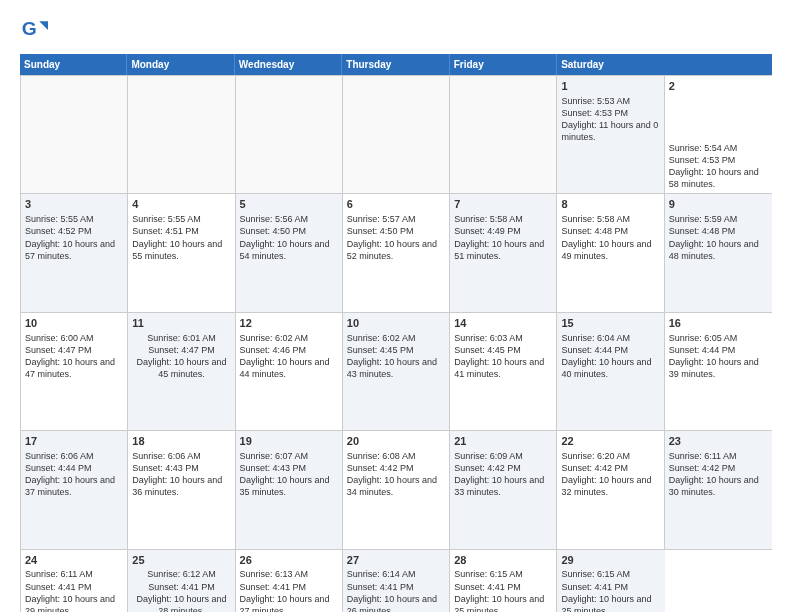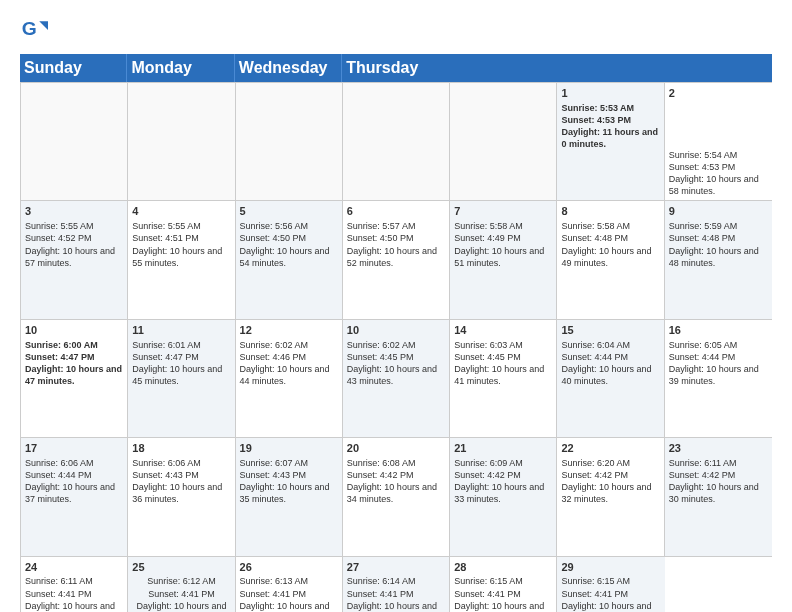--- a/index.html
+++ b/index.html
@@ -56,21 +56,21 @@
       display: flex;
       flex-direction: column;
     }
     .cal-header {
       display: grid;
       grid-template-columns: repeat(7, 1fr);
       background: #2a6ebb;
     }
     .cal-header-cell {
       color: #fff;
-      font-size: 16px;
+      font-size: 10px;
       font-weight: bold;
       padding: 5px 4px;
       text-align: left;
       border-right: 1px solid #4a8ad4;
     }
     .cal-header-cell:last-child { border-right: none; }
     .cal-body {
       display: grid;
       grid-template-rows: repeat(5, 1fr);
       flex: 1;
@@ -125,31 +125,33 @@
       <div class="month-title"></div>
       <div class="location"></div>
     </div>
   </div>
   <div class="calendar">
     <div class="cal-header" id="cal-header">
         <div class="cal-header-cell">Sunday</div>
         <div class="cal-header-cell">Monday</div>
         <div class="cal-header-cell">Wednesday</div>
         <div class="cal-header-cell">Thursday</div>
+        <div class="cal-header-cell">Friday</div>
+        <div class="cal-header-cell">Saturday</div>
       </div>
     <div class="cal-body" id="cal-body">
         <div class="cal-row">
           <div class="cal-cell empty"></div>
           <div class="cal-cell empty"></div>
           <div class="cal-cell empty"></div>
           <div class="cal-cell empty"></div>
           <div class="cal-cell empty"></div>
           <div class="cal-cell shaded">
             <span class="day-num">1</span>
-            <div class="cell-text" style="white-space: pre-line; font-weight: bold;">Sunrise: 5:53 AM
+            <div class="cell-text" style="white-space: pre-line;">Sunrise: 5:53 AM
 Sunset: 4:53 PM
 Daylight: 11 hours and 0 minutes.</div>
           </div>
           <div class="cal-cell">
             <span class="day-num">2</span>
             <div class="cell-text" style="white-space: pre-line; margin-top: 48px;">Sunrise: 5:54 AM
 Sunset: 4:53 PM
 Daylight: 10 hours and 58 minutes.</div>
           </div>
         </div>
@@ -193,27 +195,27 @@
           <div class="cal-cell shaded">
             <span class="day-num">9</span>
             <div class="cell-text" style="white-space: pre-line;">Sunrise: 5:59 AM
 Sunset: 4:48 PM
 Daylight: 10 hours and 48 minutes.</div>
           </div>
         </div>
         <div class="cal-row">
           <div class="cal-cell">
             <span class="day-num">10</span>
-            <div class="cell-text" style="white-space: pre-line; font-weight: bold;">Sunrise: 6:00 AM
+            <div class="cell-text" style="white-space: pre-line;">Sunrise: 6:00 AM
 Sunset: 4:47 PM
 Daylight: 10 hours and 47 minutes.</div>
           </div>
           <div class="cal-cell shaded">
             <span class="day-num">11</span>
-            <div class="cell-text" style="white-space: pre-line;">Sunrise: 6:01 AM
+            <div class="cell-text" style="white-space: pre-line; text-align: center;">Sunrise: 6:01 AM
 Sunset: 4:47 PM
 Daylight: 10 hours and 45 minutes.</div>
           </div>
           <div class="cal-cell">
             <span class="day-num">12</span>
             <div class="cell-text" style="white-space: pre-line;">Sunrise: 6:02 AM
 Sunset: 4:46 PM
 Daylight: 10 hours and 44 minutes.</div>
           </div>
           <div class="cal-cell shaded">

